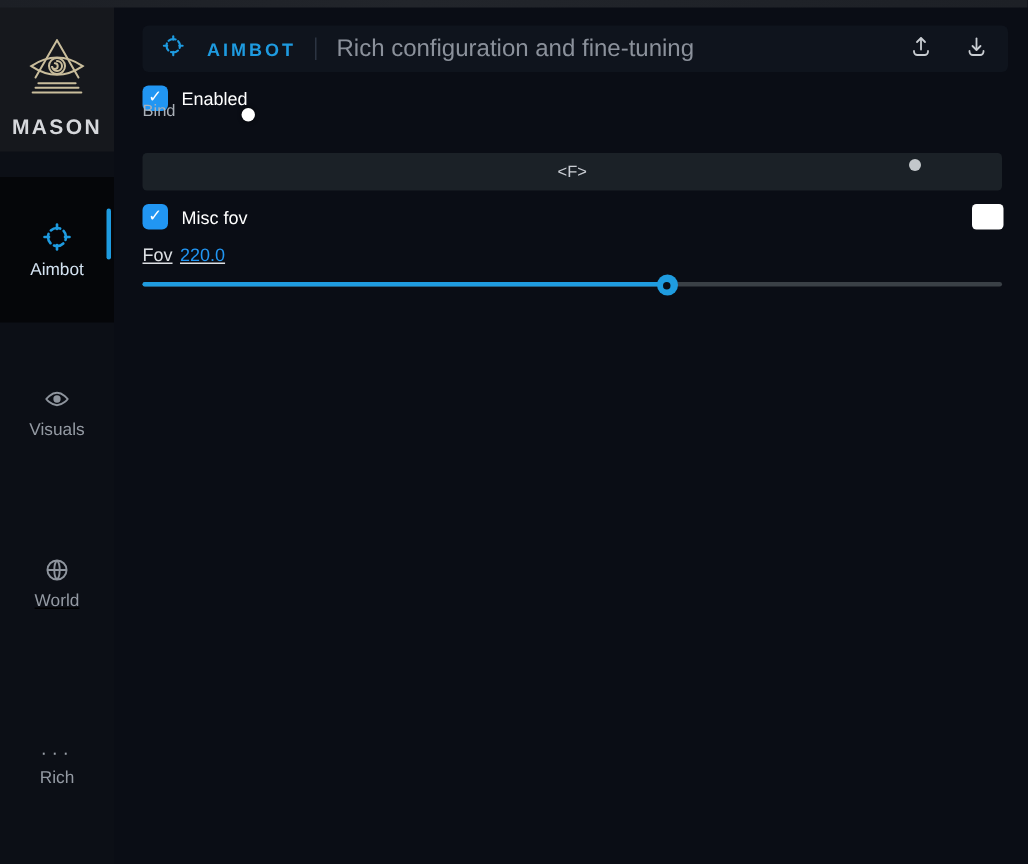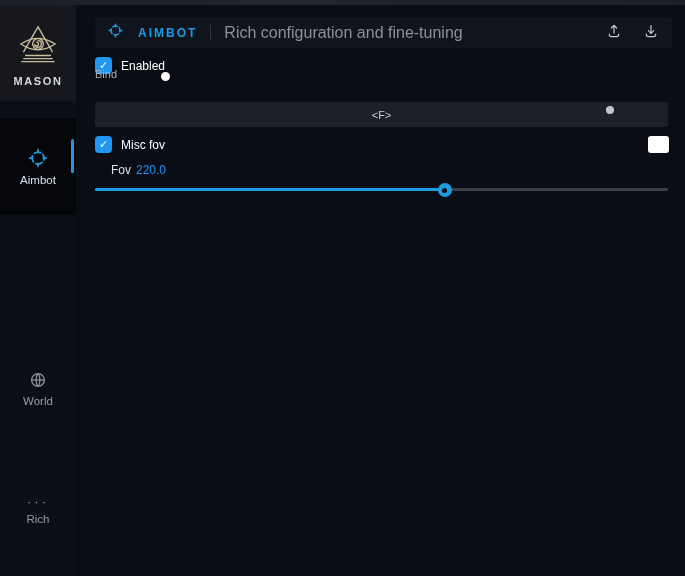--- a/index.html
+++ b/index.html
@@ -10,21 +10,21 @@
     background:#0a0d15; font-family:"Liberation Sans", sans-serif;
   }
   
   .top-strip { position:absolute; top:0; left:0; width:685px; height:5px;
     background:linear-gradient(90deg,#1c1f25,#22252b 40%,#1d2026); z-index:5; }
 
   
   .sidebar { position:absolute; left:0; top:0; width:76px; height:576px; background:#0c0f16; }
   .brand-block { position:absolute; top:0; left:0; width:76px; height:101px; background:#16181d;
     display:flex; flex-direction:column; align-items:center; padding-top:24px; }
-  .brand-name { margin-top:5px; font-size:11px; font-weight:bold; letter-spacing:1.6px; color:#d6d8dc; }
+  .brand-name { margin-top:5px; font-size:14px; font-weight:bold; letter-spacing:1.6px; color:#d6d8dc; }
 
   .side-item { position:absolute; left:0; width:76px; display:flex; flex-direction:column;
     align-items:center; justify-content:center; cursor:pointer; }
   .side-item .lbl { margin-top:6px; font-size:11.5px; color:#949aa3; }
   .side-item svg { display:block; }
   .item-aimbot { top:118px; height:97px; background:#050609; }
   .item-aimbot .lbl { color:#d3e2f1; }
   .item-aimbot .icon { color:#1e9be0; }
   .active-bar { position:absolute; right:2px; top:21px; width:3px; height:34px;
     background:#1e9be0; border-radius:2px; }
@@ -59,21 +59,21 @@
   .bind-label { position:absolute; left:95px; top:68px; font-size:11px; color:#aab0b8; }
   .bind-input { position:absolute; left:95px; top:102px; width:573px; height:25px;
     background:#1b2127; border-radius:3px; display:flex; align-items:center; justify-content:center;
     font-size:11px; color:#c9cdd3; cursor:pointer; }
   .bind-dot { position:absolute; left:511px; top:4px; width:8px; height:8px; border-radius:50%;
     background:#c3c7cb; }
 
   .color-swatch { position:absolute; left:648px; top:136px; width:21px; height:17px;
     border-radius:3px; cursor:pointer; }
 
-  .fov-label { position:absolute; left:111px; top:163px; font-size:12px; color:#dde0e4; }
+  .fov-label { position:absolute; left:95px; top:163px; font-size:12px; color:#dde0e4;text-decoration:underline; }
   .fov-value { color:var(--accent); margin-left:5px; }
 
   .slider { position:absolute; left:95px; top:182px; width:573px; height:16px; cursor:pointer; }
   .slider-track { position:absolute; left:0; right:0; top:6px; height:3px; background:#3a4046; border-radius:2px; }
   .slider-fill  { position:absolute; left:0; top:6px; height:3px; background:var(--slider-accent); border-radius:2px; }
   .slider-thumb { position:absolute; top:1px; width:14px; height:14px; border-radius:50%;
     background:var(--slider-accent); display:flex; align-items:center; justify-content:center; }
   .slider-thumb::after { content:""; width:5px; height:5px; border-radius:50%; background:#0a0d15; }
 </style>
 </head>
@@ -105,20 +105,29 @@
         <line x1="12" y1="2" x2="12" y2="5.6"></line>
           <line x1="12" y1="18.4" x2="12" y2="22"></line>
         <line x1="2" y1="12" x2="5.6" y2="12"></line>
           <line x1="18.4" y1="12" x2="22" y2="12"></line>
       </svg>
     </span>
     <span class="lbl">Aimbot</span>
     <span class="active-bar"></span>
   </div>
 
+  <div class="side-item item-visuals">
+    <span class="muted-icon">
+      <svg width="18" height="18" viewBox="0 0 24 24" fill="none" stroke="currentColor" stroke-width="1.7">
+        <path d="M2.5 12s4-5.5 9.5-5.5S21.5 12 21.5 12s-4 5.5-9.5 5.5S2.5 12 2.5 12z"></path>
+        <circle cx="12" cy="12" r="2.4" fill="currentColor"></circle>
+      </svg>
+    </span>
+    <span class="lbl">Visuals</span>
+  </div>
 
   <div class="side-item item-world">
     <span class="muted-icon">
       <svg width="18" height="18" viewBox="0 0 24 24" fill="none" stroke="currentColor" stroke-width="1.7">
         <circle cx="12" cy="12" r="8.5"></circle>
         <path d="M3.5 12h17"></path>
         <path d="M12 3.5c3.2 2.8 3.2 14.2 0 17"></path>
         <path d="M12 3.5c-3.2 2.8-3.2 14.2 0 17"></path>
       </svg>
     </span>

